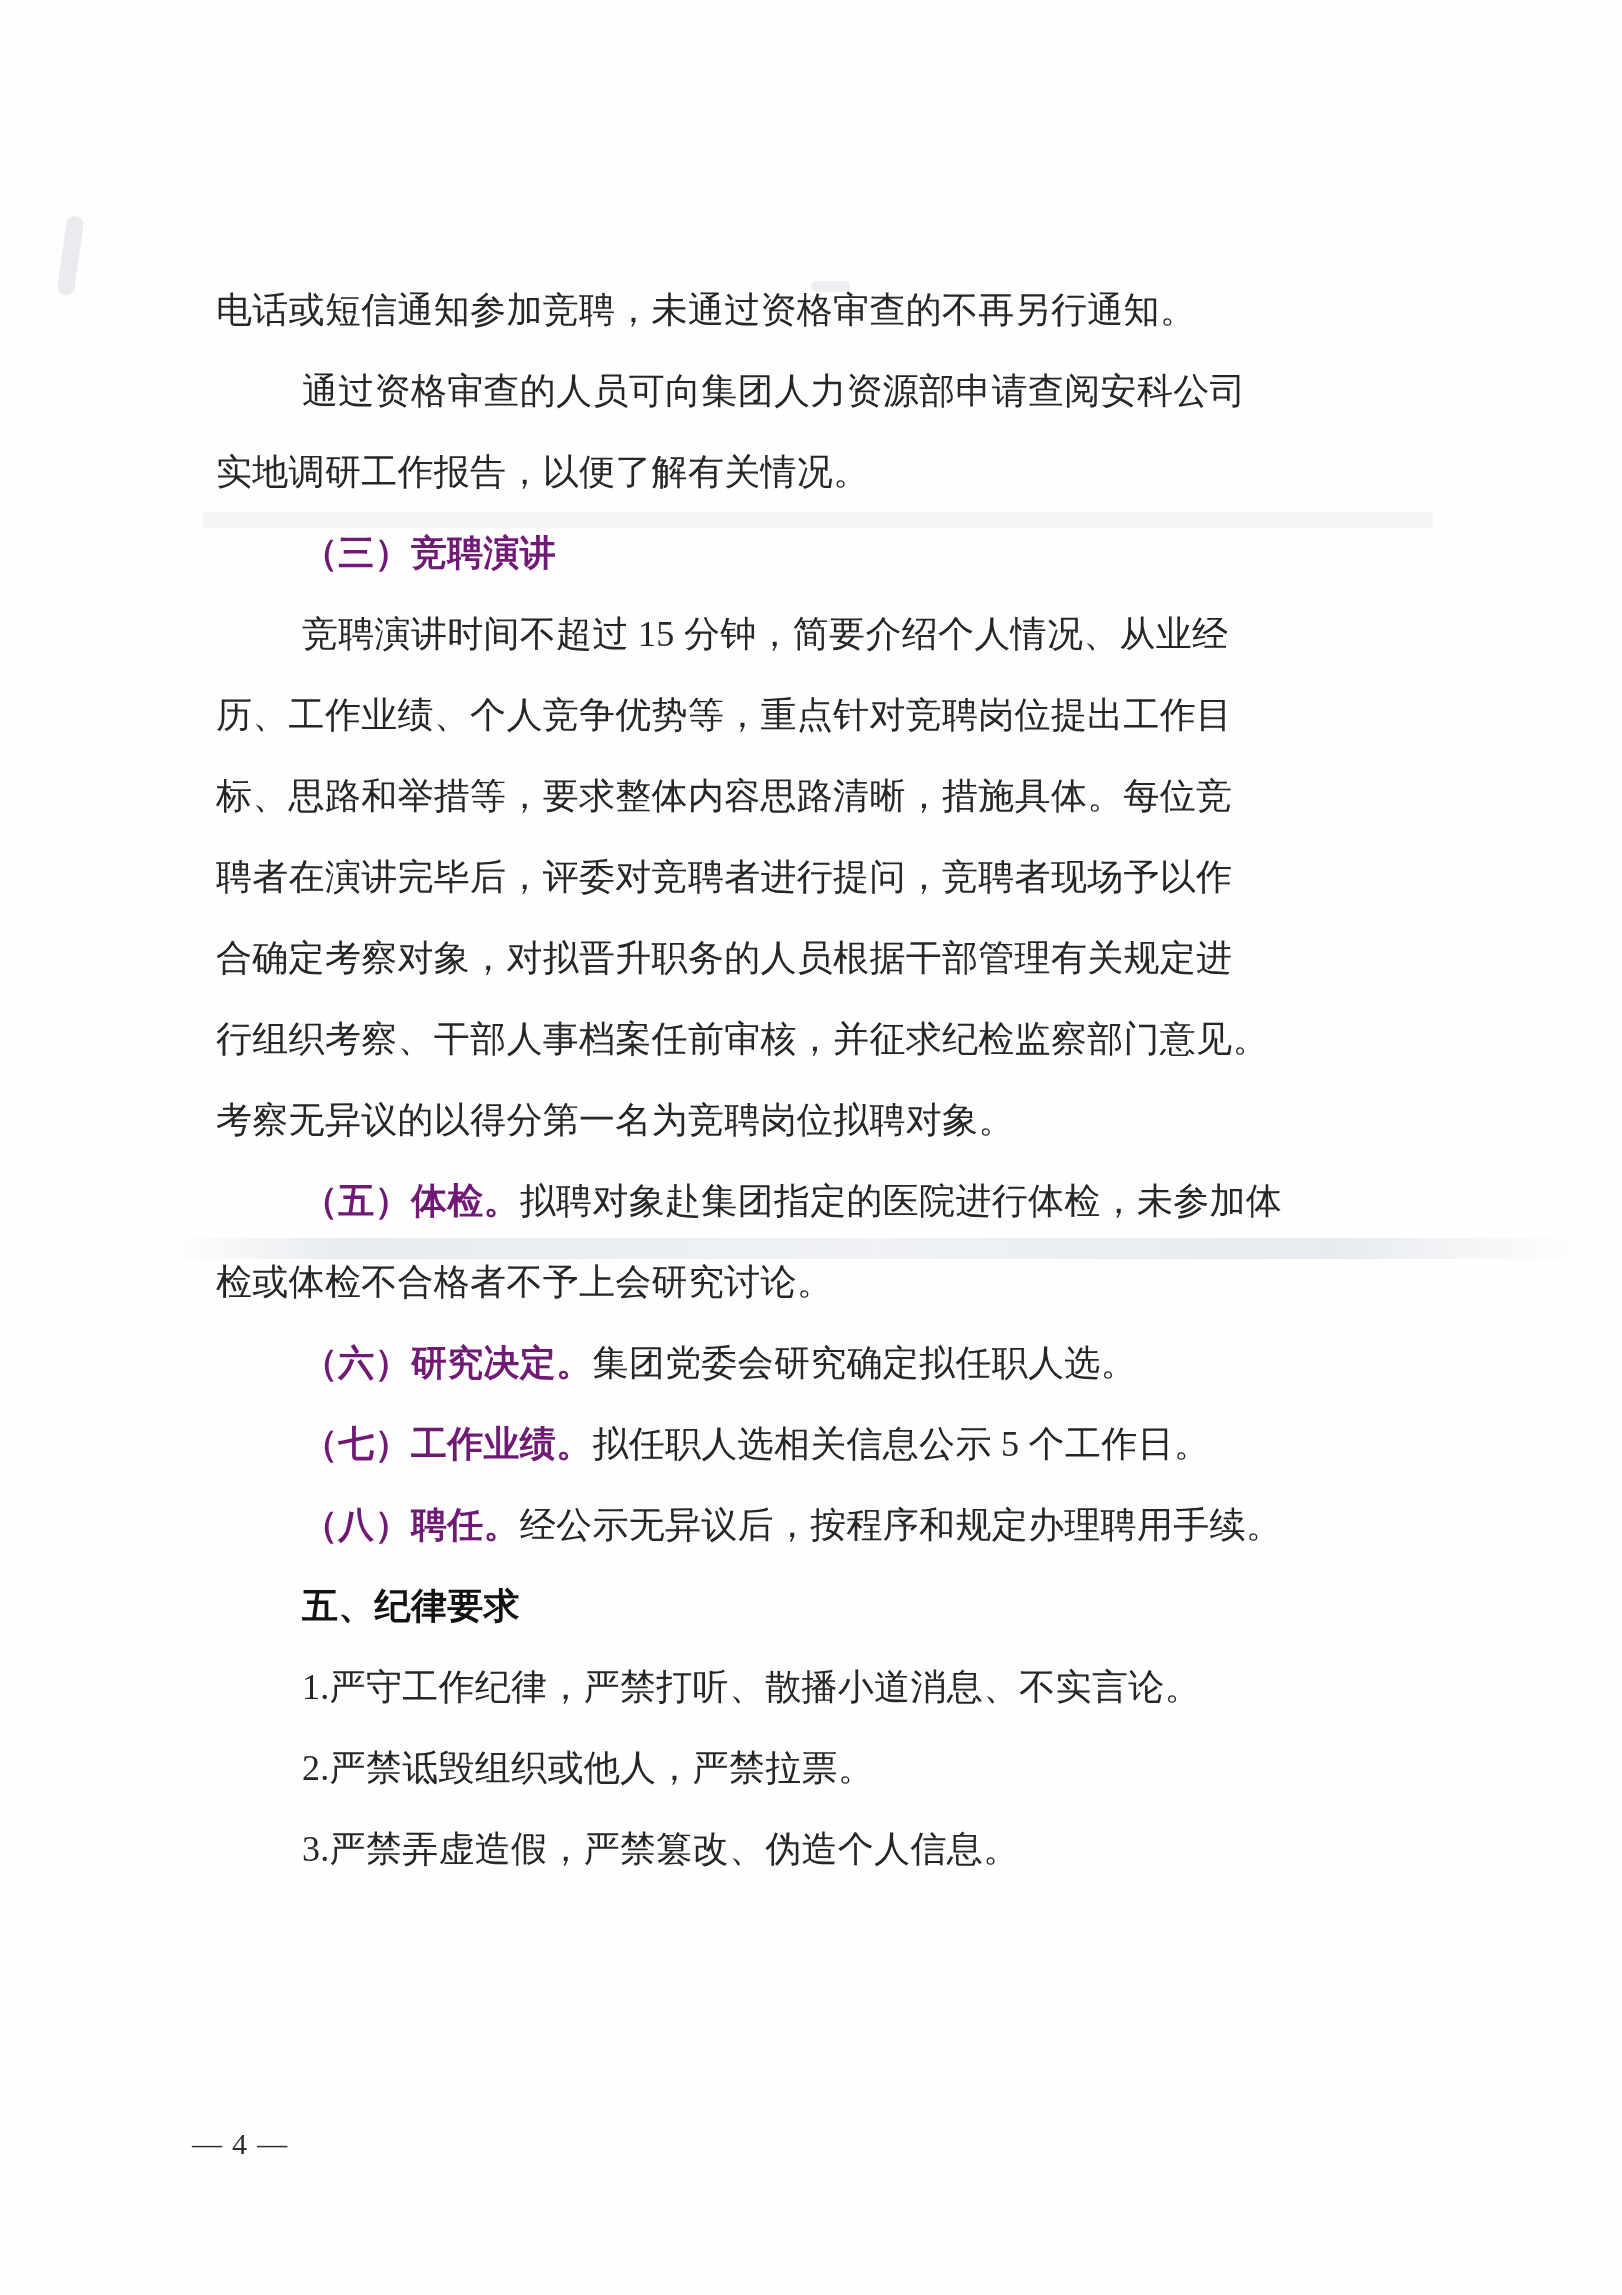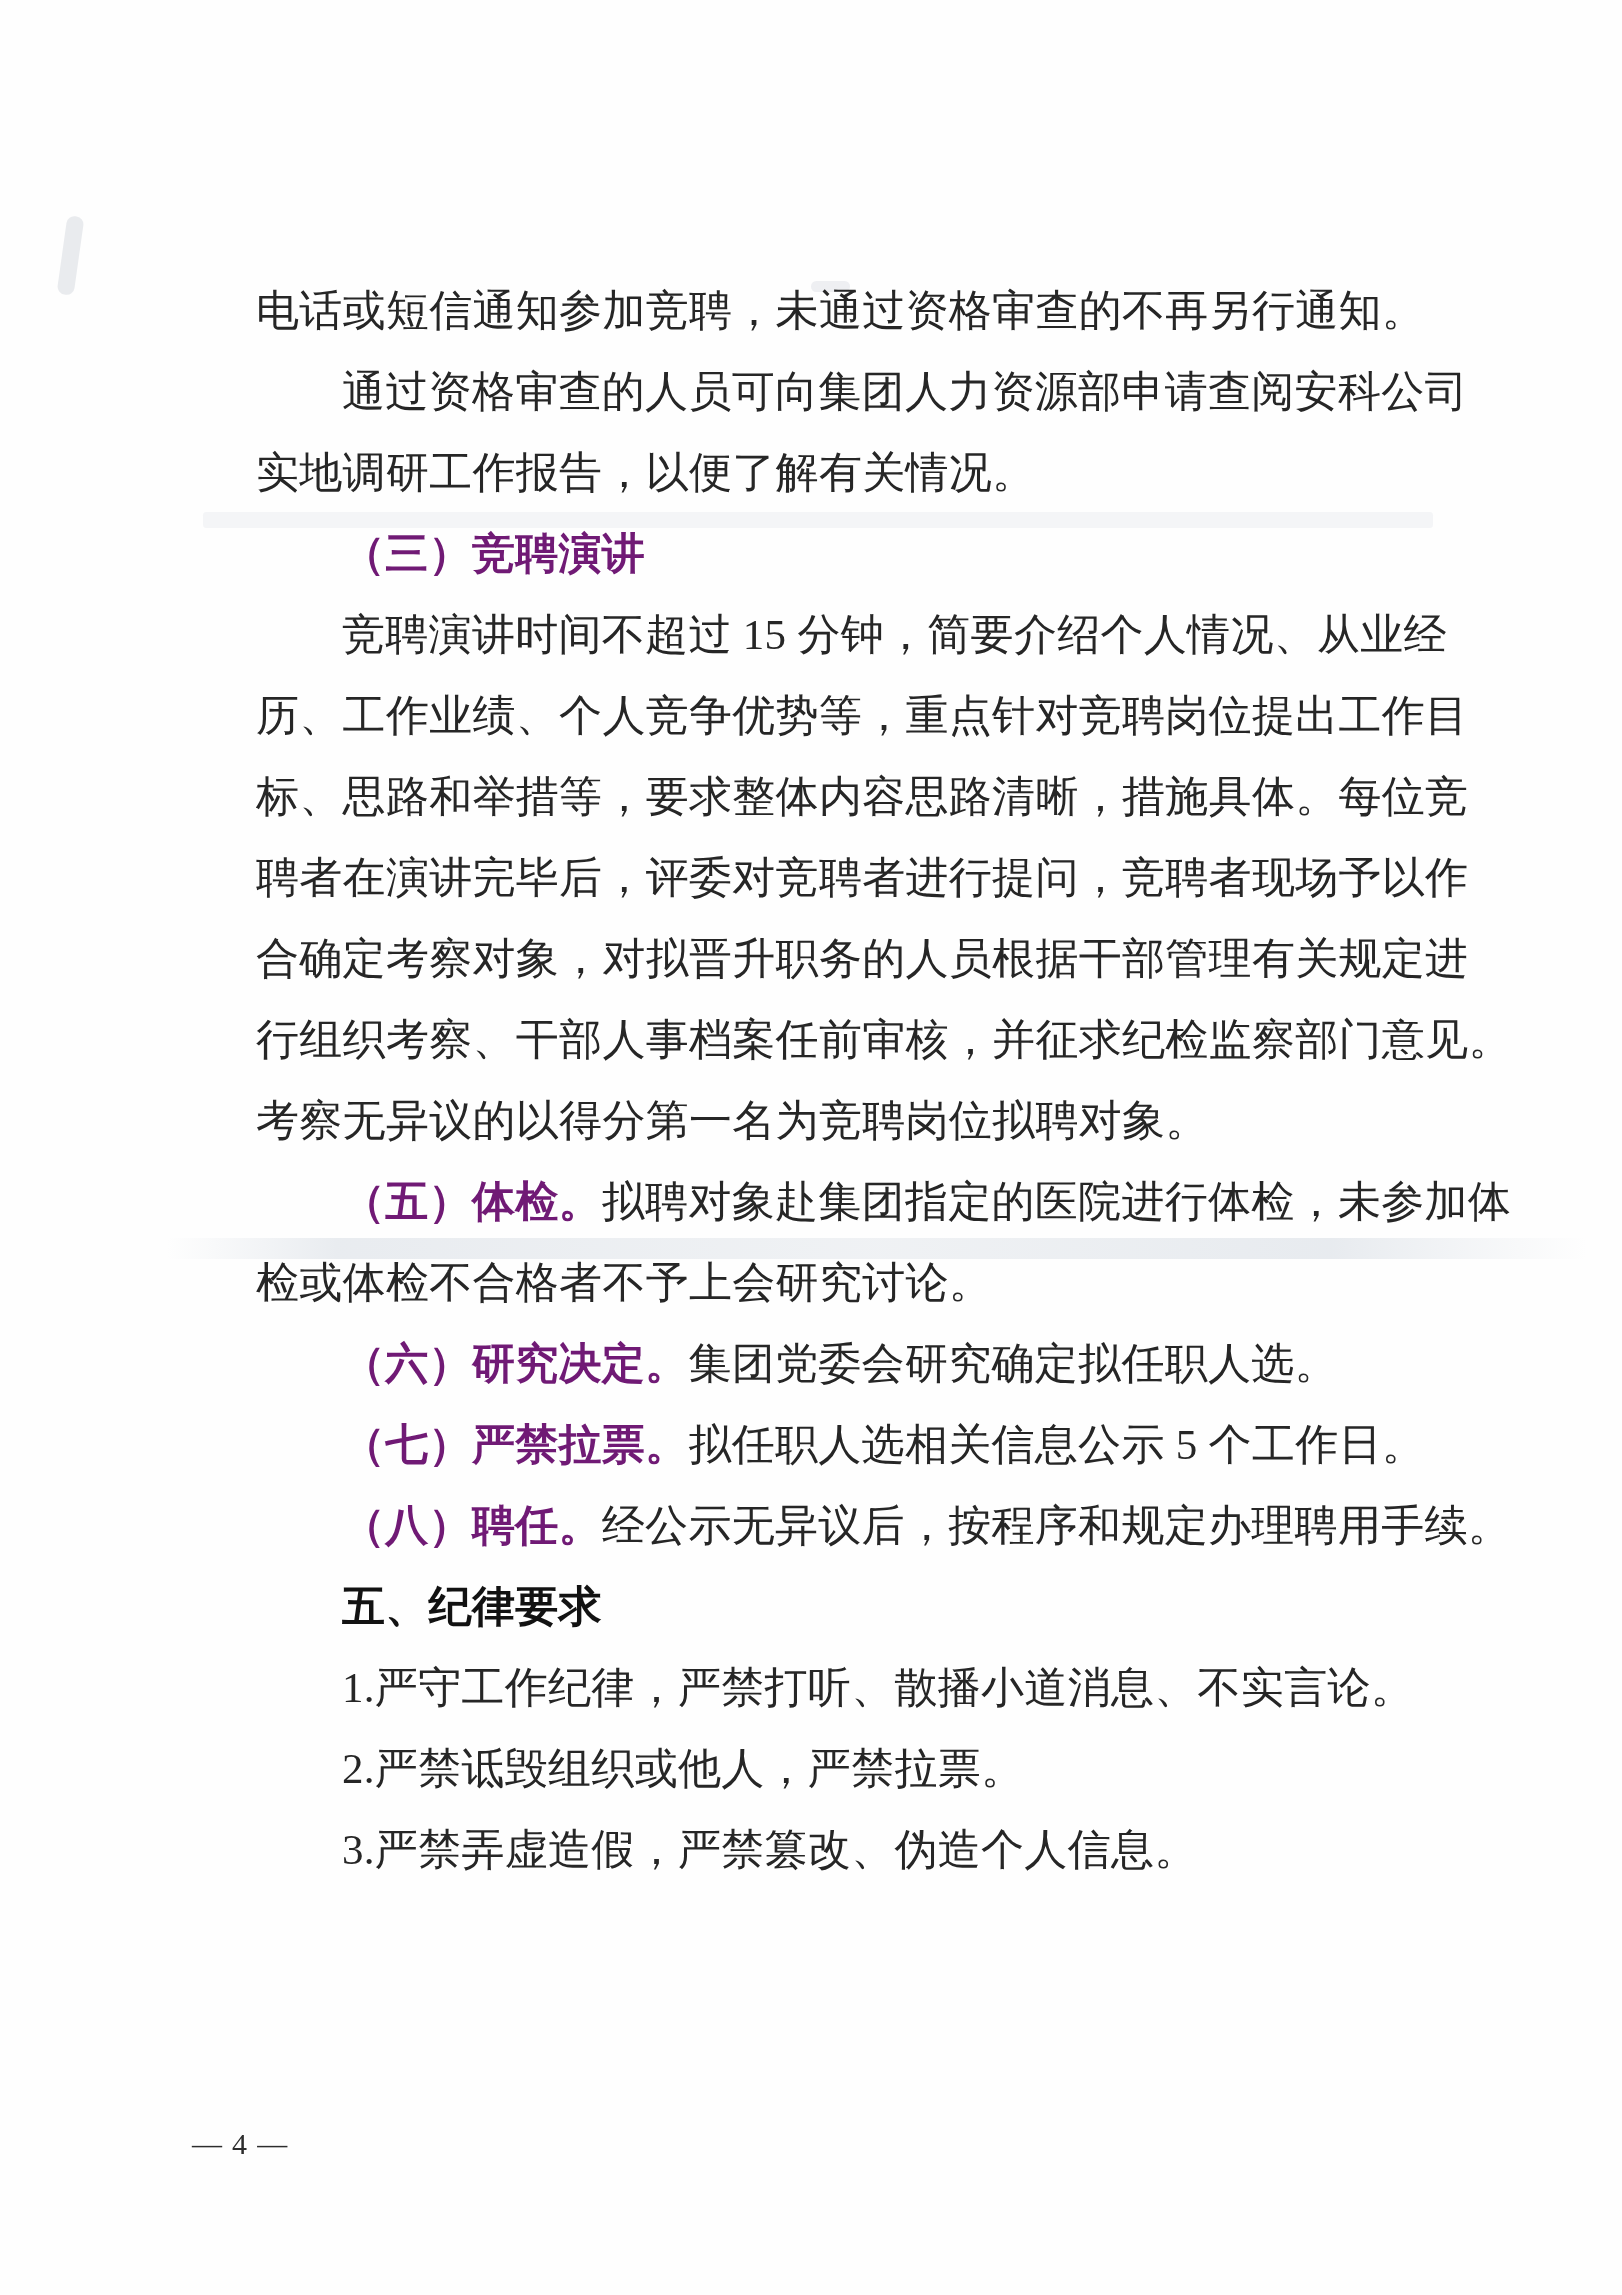--- a/index.html
+++ b/index.html
@@ -52,24 +52,23 @@
 
   .content {
     position: absolute;
     left: 216px;
     top: 270px;
     width: 1283px;
   }
   .line {
     height: 81px;
     line-height: 81px;
-    font-size: 43px;
+    font-size: 36px;
     white-space: nowrap;
     letter-spacing: 0.3px;
-    margin-left: 40px;
   }
   .line.indent {
     padding-left: 86px;
   }
   .seg-body {
     font-family: "Liberation Serif", serif;
     font-weight: 400;
     color: #262626;
   }
   .seg-kai {
@@ -112,21 +111,21 @@
       <div class="line indent"><span class="seg-body">竞聘演讲时间不超过 15 分钟，简要介绍个人情况、从业经</span></div>
       <div class="line"><span class="seg-body">历、工作业绩、个人竞争优势等，重点针对竞聘岗位提出工作目</span></div>
       <div class="line"><span class="seg-body">标、思路和举措等，要求整体内容思路清晰，措施具体。每位竞</span></div>
       <div class="line"><span class="seg-body">聘者在演讲完毕后，评委对竞聘者进行提问，竞聘者现场予以作</span></div>
       <div class="line"><span class="seg-body">合确定考察对象，对拟晋升职务的人员根据干部管理有关规定进</span></div>
       <div class="line"><span class="seg-body">行组织考察、干部人事档案任前审核，并征求纪检监察部门意见。</span></div>
       <div class="line"><span class="seg-body">考察无异议的以得分第一名为竞聘岗位拟聘对象。</span></div>
       <div class="line indent"><span class="seg-kai">（五）体检。</span><span class="seg-body">拟聘对象赴集团指定的医院进行体检，未参加体</span></div>
       <div class="line"><span class="seg-body">检或体检不合格者不予上会研究讨论。</span></div>
       <div class="line indent"><span class="seg-kai">（六）研究决定。</span><span class="seg-body">集团党委会研究确定拟任职人选。</span></div>
-      <div class="line indent"><span class="seg-kai">（七）严禁拉票。</span><span class="seg-body">拟任职人选相关信息公示 5 个工作日。</span></div>
+      <div class="line indent"><span class="seg-kai">（七）工作业绩。</span><span class="seg-body">拟任职人选相关信息公示 5 个工作日。</span></div>
       <div class="line indent"><span class="seg-kai">（八）聘任。</span><span class="seg-body">经公示无异议后，按程序和规定办理聘用手续。</span></div>
       <div class="line indent"><span class="seg-hei">五、纪律要求</span></div>
       <div class="line indent"><span class="seg-body">1.严守工作纪律，严禁打听、散播小道消息、不实言论。</span></div>
       <div class="line indent"><span class="seg-body">2.严禁诋毁组织或他人，严禁拉票。</span></div>
       <div class="line indent"><span class="seg-body">3.严禁弄虚造假，严禁篡改、伪造个人信息。</span></div>
     </div>
 
   <div class="page-number">— 4 —</div>
 </div>
 

